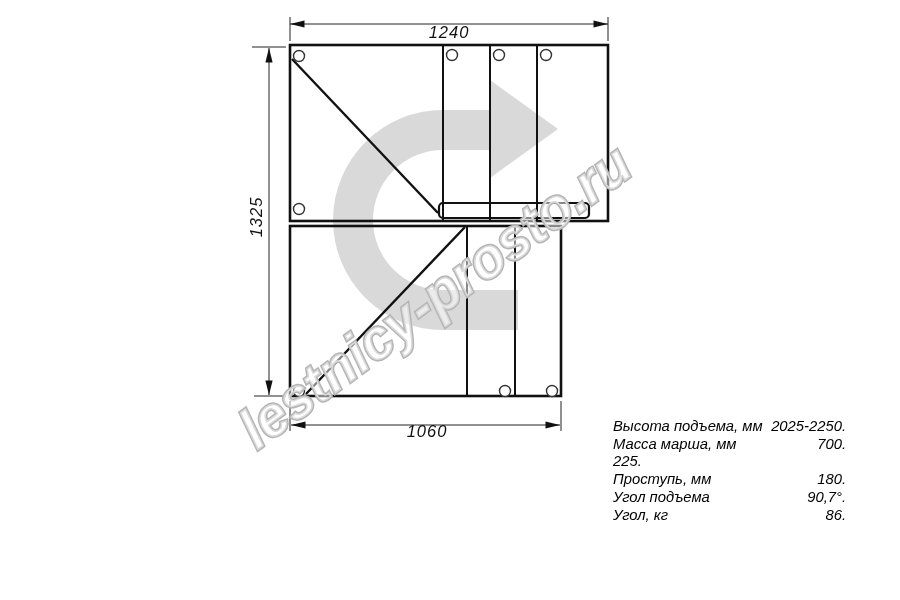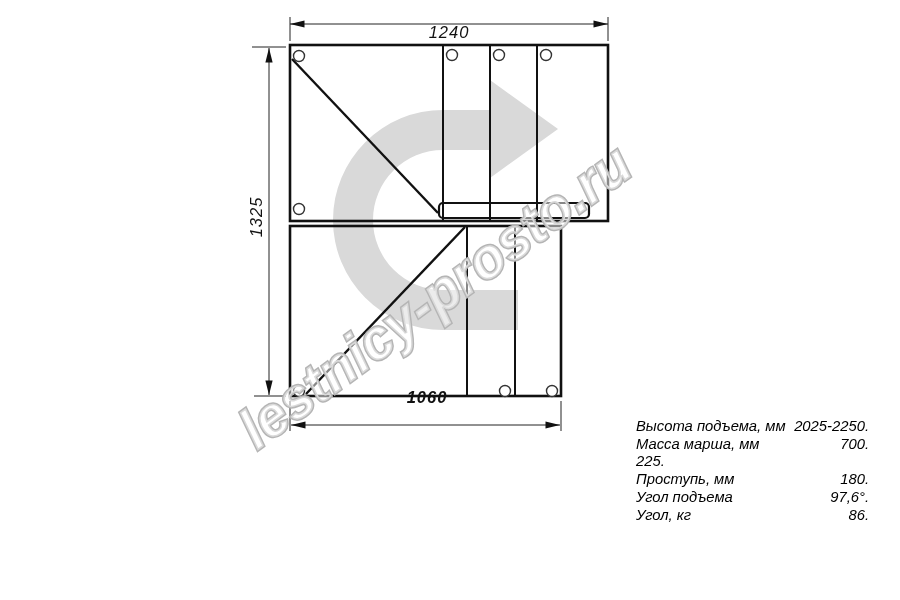--- a/index.html
+++ b/index.html
@@ -15,28 +15,28 @@
   .dim-label{
     position:absolute;
     font-style:italic;
     font-size:16.5px;
     color:#111;
     text-align:center;
     letter-spacing:1px;
     white-space:nowrap;
   }
   .dim-label-top{left:409px;top:3px;width:80px;margin-top:20px;}
-  .dim-label-bottom{left:387px;top:388px;width:80px;font-weight:bold;}
+  .dim-label-bottom{left:387px;top:422px;width:80px;}
   .dim-label-left{
     left:216px;top:206px;width:80px;height:22px;line-height:22px;
     transform:rotate(-90deg);transform-origin:center center;
   }
   .spec-table{
     position:absolute;
-    left:636px;top:418px;width:233px;
+    left:613px;top:418px;width:233px;
     font-style:italic;
     font-size:14.8px;
     color:#000;
   }
   .spec-row{
     display:flex;
     justify-content:space-between;
     line-height:17.7px;
     white-space:nowrap;
   }
@@ -116,21 +116,21 @@
     </div>
     <div class="spec-row">
       <span class="spec-value">225.</span>
     </div>
     <div class="spec-row">
       <span class="spec-label">Проступь, мм</span>
       <span class="spec-value">180.</span>
     </div>
     <div class="spec-row">
       <span class="spec-label">Угол подъема</span>
-      <span class="spec-value">97,6°.</span>
+      <span class="spec-value">90,7°.</span>
     </div>
     <div class="spec-row">
       <span class="spec-label">Угол, кг</span>
       <span class="spec-value">86.</span>
     </div>
   </div>
 
 </div>
 
 </body></html>

